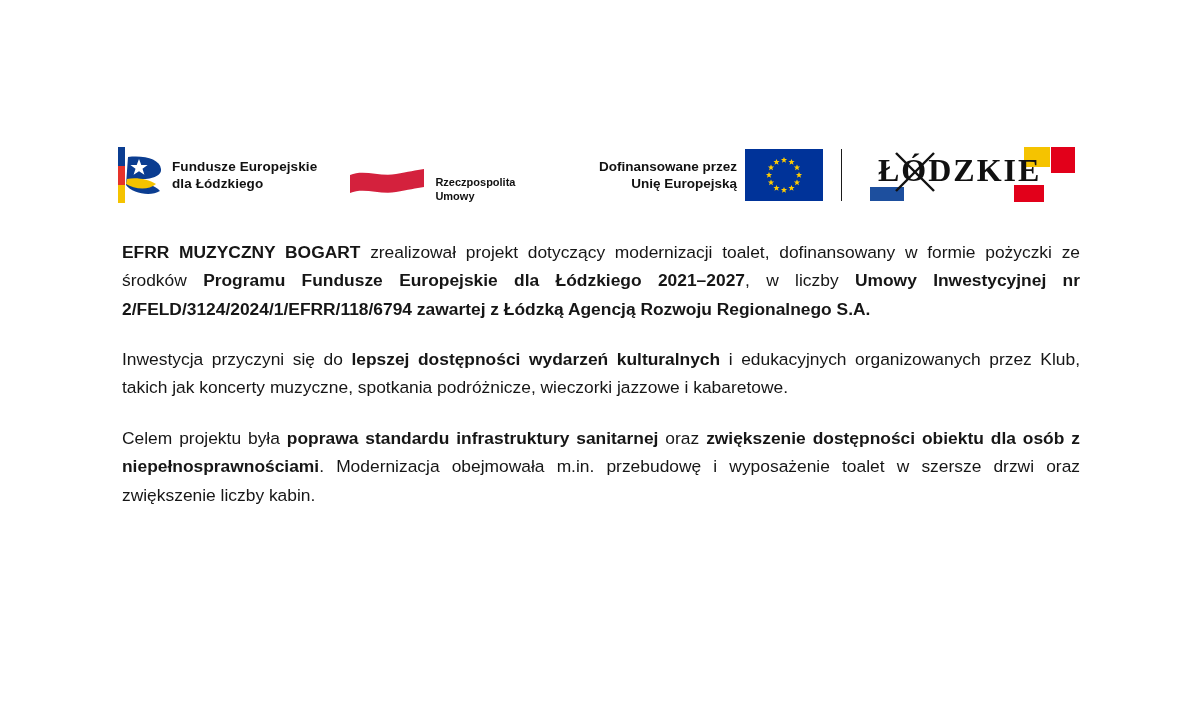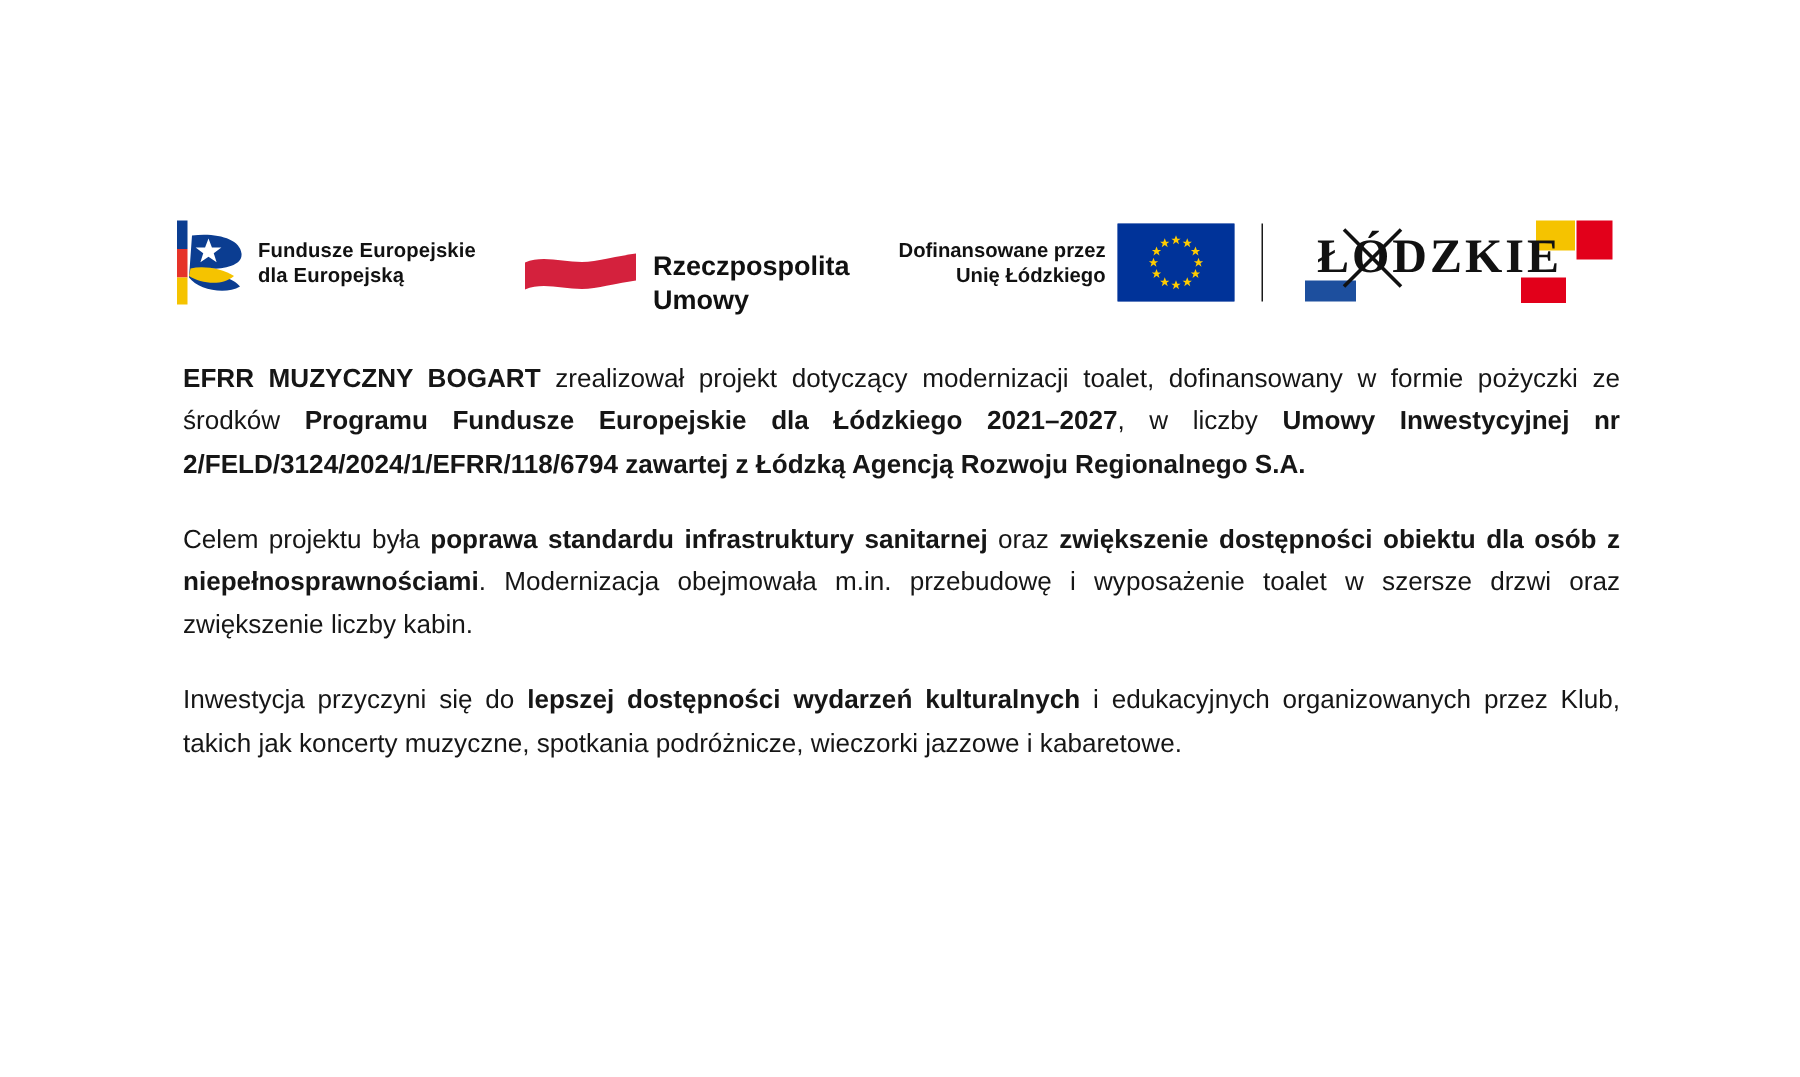--- a/index.html
+++ b/index.html
@@ -75,21 +75,21 @@
   
   .rp-block {
     display: flex;
     align-items: center;
     gap: 11px;
     width: 250px;
     margin-left: 22px;
   }
   .rp-mark { width: 74px; height: 44px; }
   .rp-label {
-    font-size: 18px;
+    font-size: 11px;
     font-weight: bold;
     line-height: 1.28;
     color: #111;
     margin-top: 28px;
   }
 
   
   .eu-block {
     display: flex;
     align-items: center;
@@ -161,39 +161,39 @@
             <i class="b3"></i>
           </div>
         <svg class="swoosh" viewBox="0 0 36 44" xmlns="http://www.w3.org/2000/svg">
           <path d="M2 4 C18 2, 34 6, 35 16 C36 25, 20 27, 8 26 C16 30, 30 32, 34 38 C24 44, 6 40, 0 32 Z" fill="#0B3D91"></path>
           <path d="M1 26 C10 24, 22 26, 30 31 C22 38, 8 36, 0 31 Z" fill="#F5C300"></path>
           <polygon points="13,6 15.3,12 21.6,12 16.5,15.8 18.4,21.8 13,18.2 7.6,21.8 9.5,15.8 4.4,12 10.7,12" fill="#ffffff"></polygon>
         </svg>
       </div>
       <div class="fe-label">
         <div>Fundusze Europejskie</div>
-        <div>dla Europejską</div>
+        <div>dla Łódzkiego</div>
       </div>
     </div>
 
     <div class="rp-block">
       <svg class="rp-mark" viewBox="0 0 74 44" xmlns="http://www.w3.org/2000/svg">
         <path d="M0 6 C14 0, 30 8, 46 5 C58 3, 66 1, 74 0 L74 20 C66 21, 58 23, 46 25 C30 28, 14 20, 0 26 Z" fill="#ffffff" stroke="#ffffff" stroke-width="0"></path>
         <path d="M0 22 C14 16, 30 24, 46 21 C58 19, 66 17, 74 16 L74 34 C66 35, 58 37, 46 39 C30 42, 14 34, 0 40 Z" fill="#D4213D"></path>
       </svg>
       <div class="rp-label">
         <div>Rzeczpospolita</div>
         <div>Umowy</div>
       </div>
     </div>
 
     <div class="eu-block">
       <div class="eu-label">
         <div>Dofinansowane przez</div>
-        <div>Unię Łódzkiego</div>
+        <div>Unię Europejską</div>
       </div>
       <div class="eu-flag">
         <svg viewBox="0 0 78 52" width="78" height="52" xmlns="http://www.w3.org/2000/svg">
           <rect width="78" height="52" fill="#003399"></rect>
           <g fill="#FFCC00">
             <g transform="translate(39,26)">
               <g transform="translate(0,-15)">
                   <polygon points="0,-3.1 0.9,-0.9 3.1,-0.9 1.3,0.5 2,2.8 0,1.4 -2,2.8 -1.3,0.5 -3.1,-0.9 -0.9,-0.9"></polygon>
                 </g>
               <g transform="rotate(30) translate(0,-15) rotate(-30)">
@@ -245,17 +245,17 @@
         <rect x="2" y="42" width="34" height="14" fill="#1D4F9E"></rect>
         <text x="10" y="36" font-family="Liberation Serif, serif" font-size="32" font-weight="bold" letter-spacing="2" fill="#111111">ŁÓDZKIE</text>
         <line x1="28" y1="8" x2="66" y2="46" stroke="#111111" stroke-width="2.4"></line>
         <line x1="66" y1="8" x2="28" y2="46" stroke="#111111" stroke-width="2.4"></line>
       </svg>
     </div>
   </div>
 
   <div class="content">
     <p class="para p1"><b>EFRR MUZYCZNY BOGART</b><span> zrealizował projekt dotyczący modernizacji toalet, dofinansowany w formie pożyczki ze środków </span><b>Programu Fundusze Europejskie dla Łódzkiego 2021–2027</b><span>, w liczby </span><b>Umowy Inwestycyjnej nr 2/FELD/3124/2024/1/EFRR/118/6794 zawartej z Łódzką Agencją Rozwoju Regionalnego S.A.</b></p>
+    <p class="para p3"><span>Inwestycja przyczyni się do </span><b>lepszej dostępności wydarzeń kulturalnych</b><span> i edukacyjnych organizowanych przez Klub, takich jak koncerty muzyczne, spotkania podróżnicze, wieczorki jazzowe i kabaretowe.</span></p>
     <p class="para p2"><span>Celem projektu była </span><b>poprawa standardu infrastruktury sanitarnej</b><span> oraz </span><b>zwiększenie dostępności obiektu dla osób z niepełnosprawnościami</b><span>. Modernizacja obejmowała m.in. przebudowę i wyposażenie toalet w szersze drzwi oraz zwiększenie liczby kabin.</span></p>
-    <p class="para p3"><span>Inwestycja przyczyni się do </span><b>lepszej dostępności wydarzeń kulturalnych</b><span> i edukacyjnych organizowanych przez Klub, takich jak koncerty muzyczne, spotkania podróżnicze, wieczorki jazzowe i kabaretowe.</span></p>
   </div>
 
 </div>
 
 </body></html>

